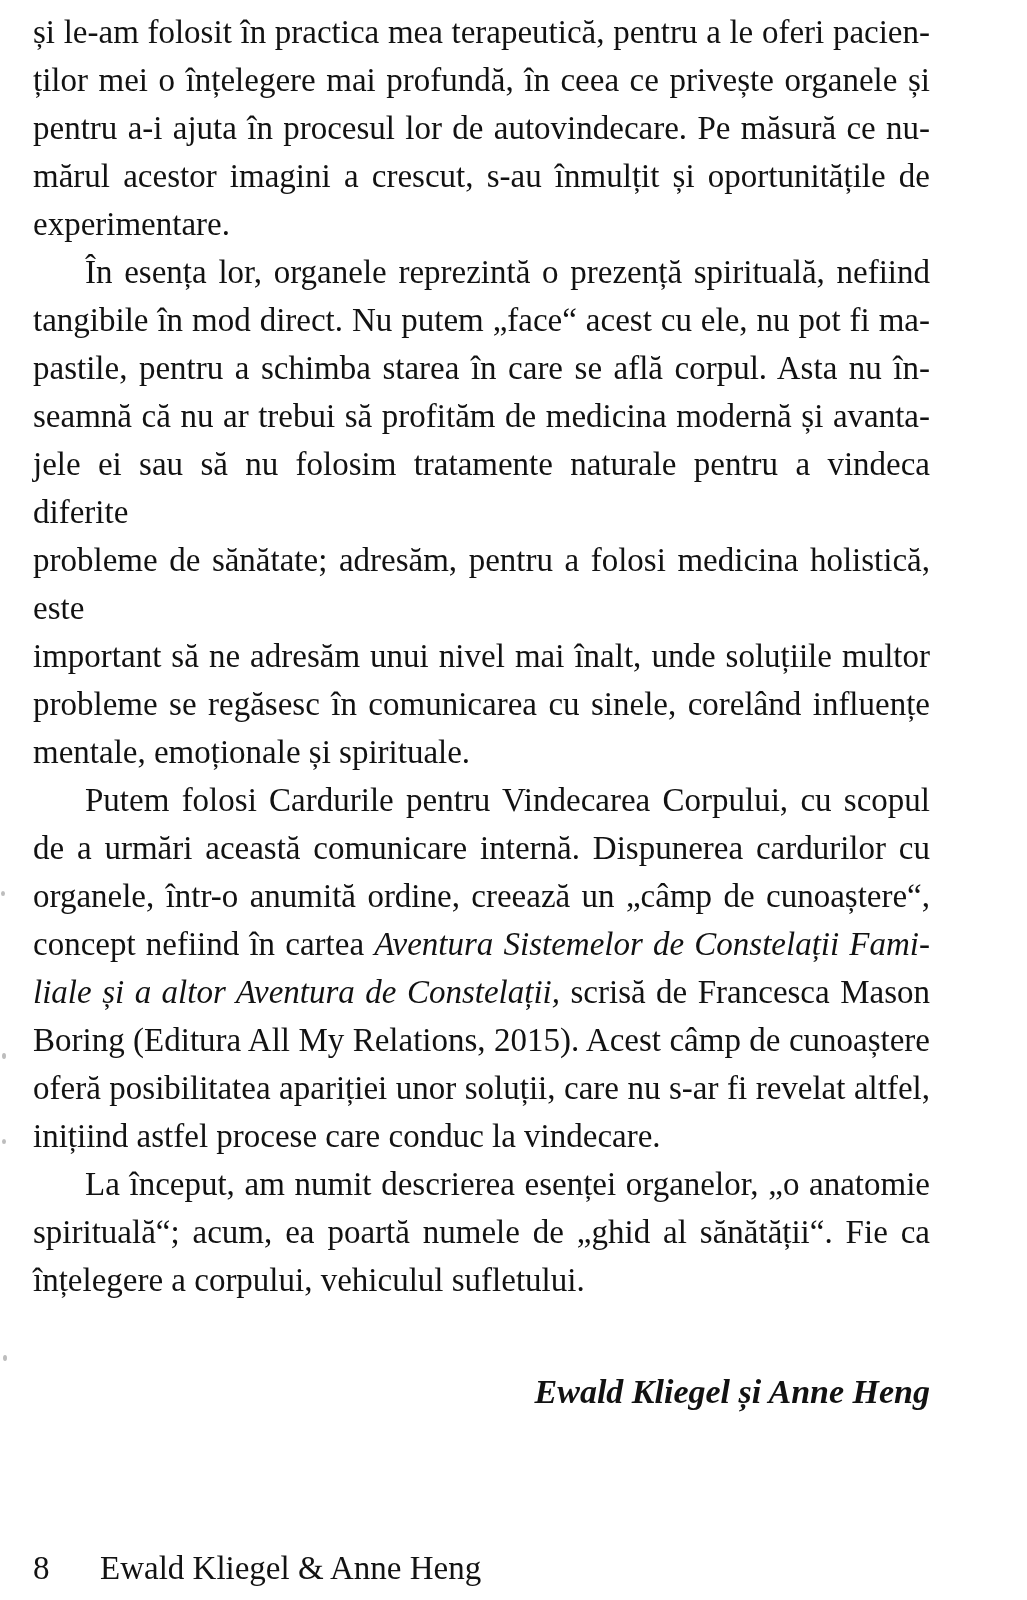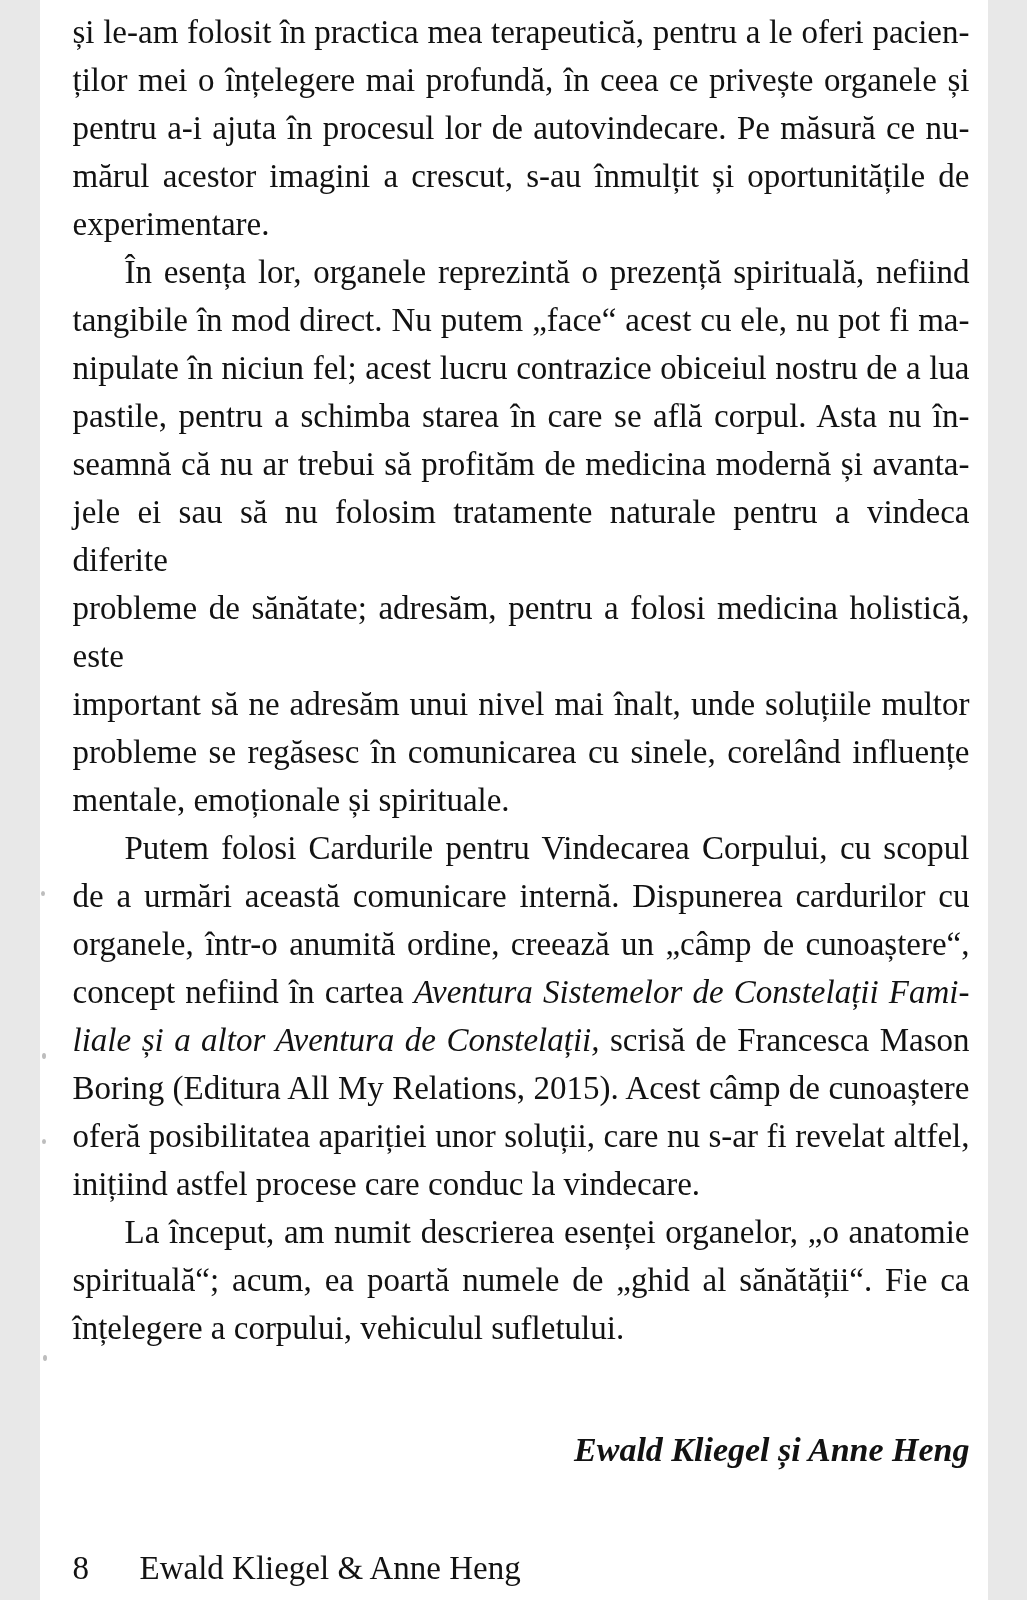--- a/index.html
+++ b/index.html
@@ -2,28 +2,27 @@
 <html lang="ro"><head>
 <meta charset="utf-8">
 <style>
   html, body {
     margin: 0;
     padding: 0;
     background: #e8e8e8;
   }
   .page {
     position: relative;
-    width: 908px;
+    width: 1027px;
     height: 1600px;
     margin: 0 auto;
     background: #ffffff;
     color: #121212;
     font-family: "Liberation Serif", "DejaVu Serif", serif;
     overflow: hidden;
-    padding-left: 40px;
   }
   .text-block {
     position: absolute;
     left: 33px;
     top: 8px;
     width: 897px;
     font-size: 33px;
     line-height: 48px;
   }
   .para { margin: 0; padding: 0; }
@@ -35,21 +34,21 @@
   .line.end {
     text-align-last: left;
   }
   .line.indent {
     text-indent: 52px;
   }
   .it { font-style: italic; }
   .signature {
     position: absolute;
     left: 33px;
-    top: 1426px;
+    top: 1368px;
     width: 897px;
     text-align: right;
     font-size: 34px;
     line-height: 48px;
     font-weight: bold;
     font-style: italic;
   }
   .footer {
     position: absolute;
     left: 33px;
@@ -81,21 +80,20 @@
       <div class="line">și le-am folosit în practica mea terapeutică, pentru a le oferi pacien-</div>
       <div class="line">ților mei o înțelegere mai profundă, în ceea ce privește organele și</div>
       <div class="line">pentru a-i ajuta în procesul lor de autovindecare. Pe măsură ce nu-</div>
       <div class="line">mărul acestor imagini a crescut, s-au înmulțit și oportunitățile de</div>
       <div class="line end">experimentare.</div>
     </div>
 
     <div class="para">
       <div class="line indent">În esența lor, organele reprezintă o prezență spirituală, nefiind</div>
       <div class="line">tangibile în mod direct. Nu putem „face“ acest cu ele, nu pot fi ma-</div>
-      <div class="line">nipulate în niciun fel; acest lucru contrazice obiceiul nostru de a lua</div>
       <div class="line">pastile, pentru a schimba starea în care se află corpul. Asta nu în-</div>
       <div class="line">seamnă că nu ar trebui să profităm de medicina modernă și avanta-</div>
       <div class="line">jele ei sau să nu folosim tratamente naturale pentru a vindeca diferite</div>
       <div class="line">probleme de sănătate; adresăm, pentru a folosi medicina holistică, este</div>
       <div class="line">important să ne adresăm unui nivel mai înalt, unde soluțiile multor</div>
       <div class="line">probleme se regăsesc în comunicarea cu sinele, corelând influențe</div>
       <div class="line end">mentale, emoționale și spirituale.</div>
     </div>
 
     <div class="para">

